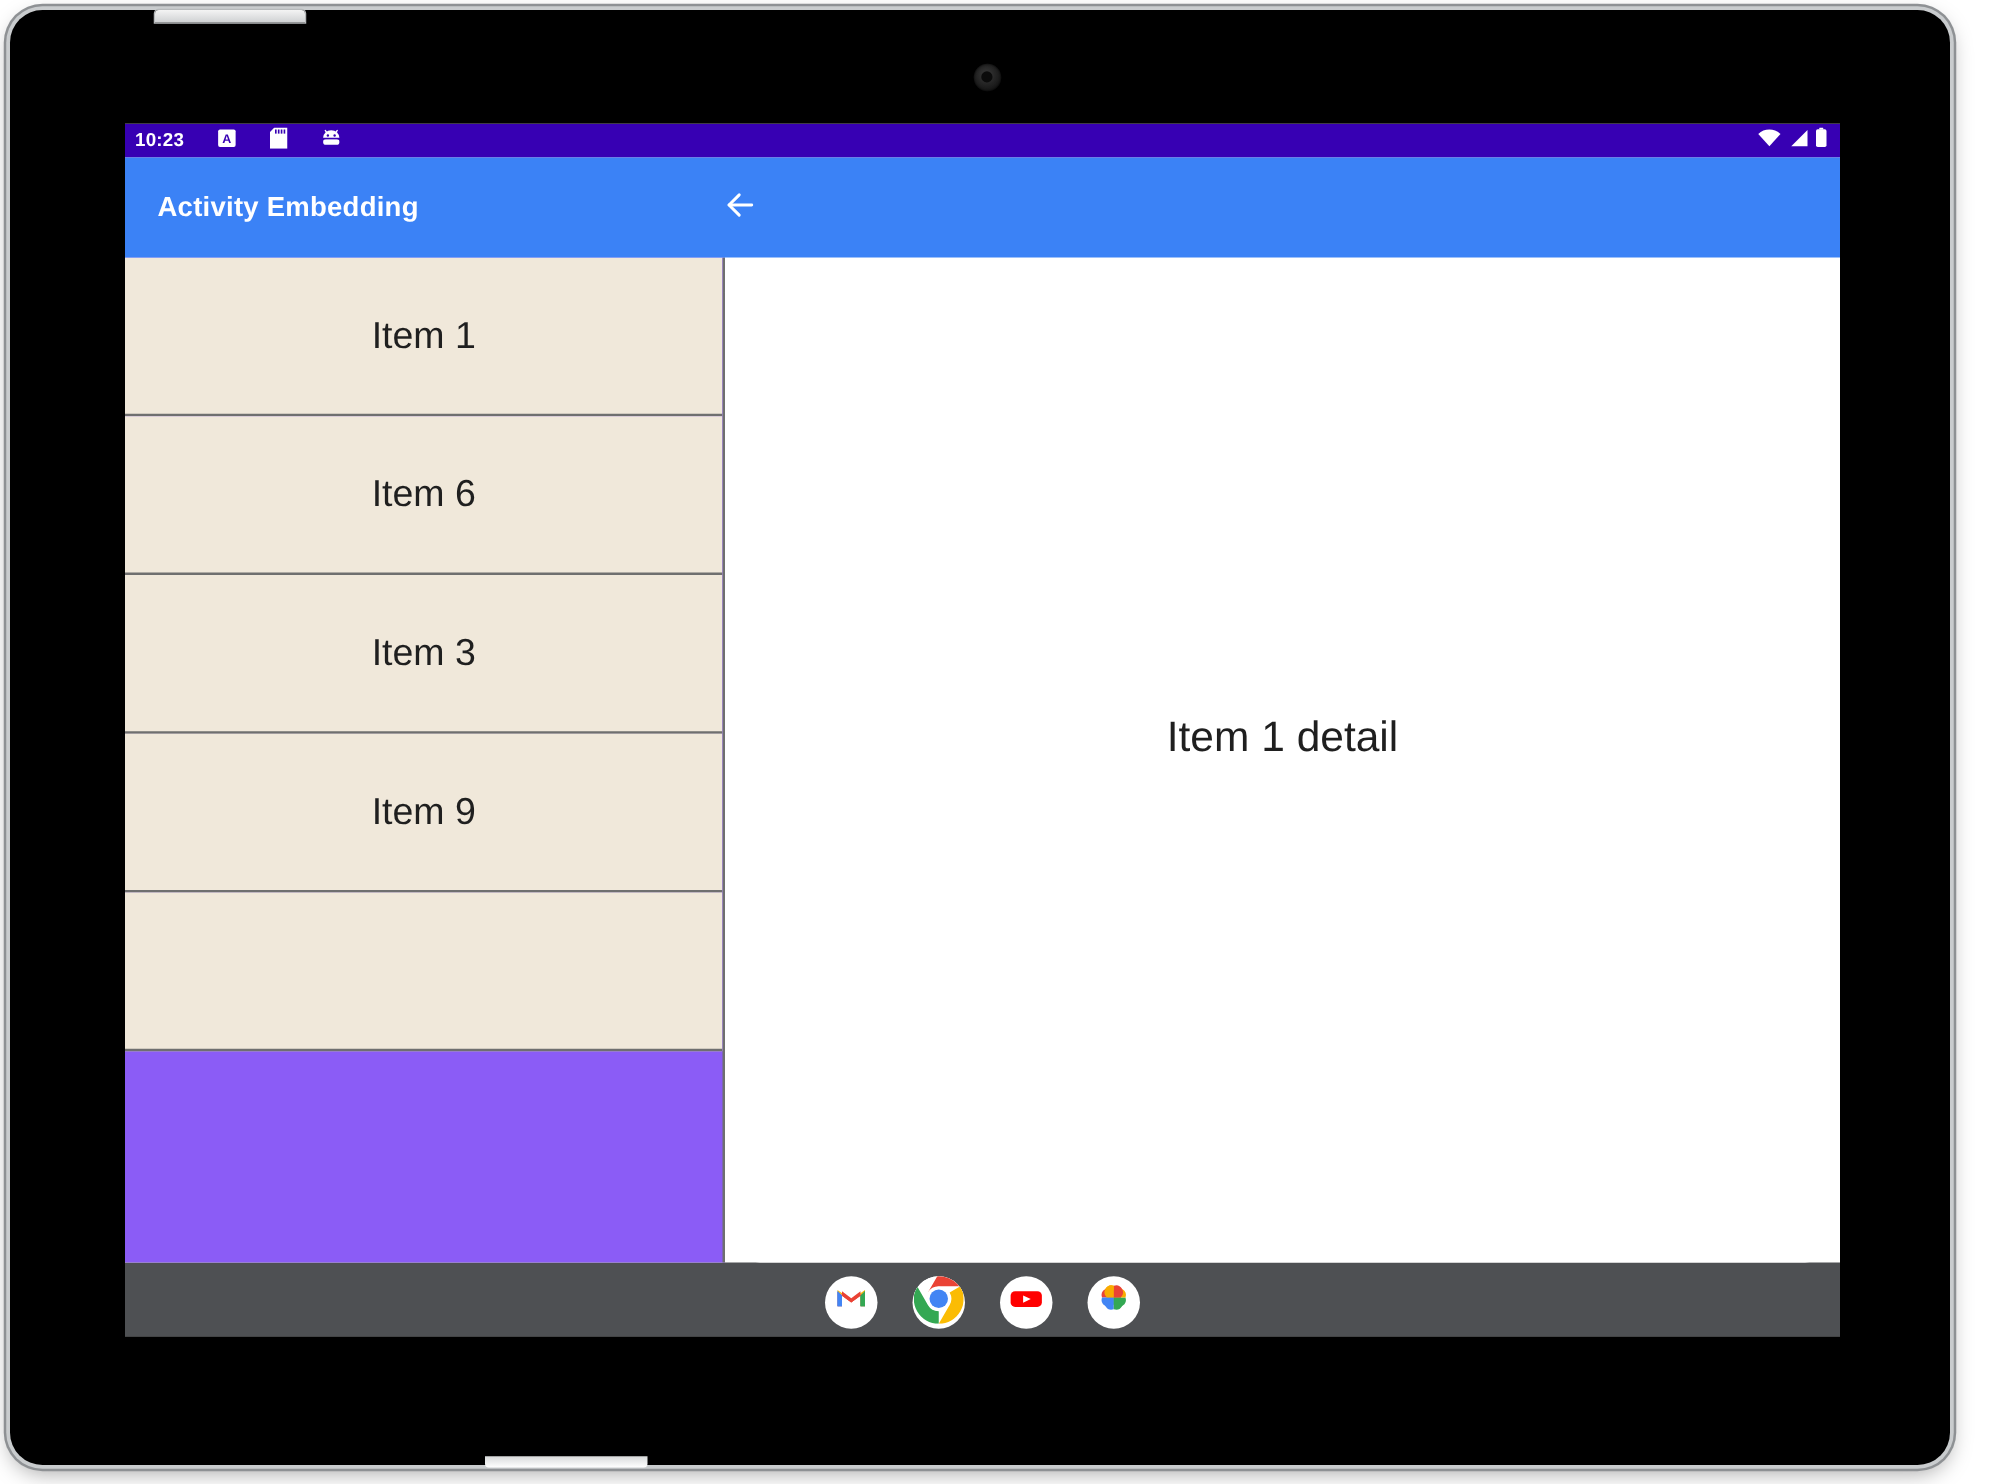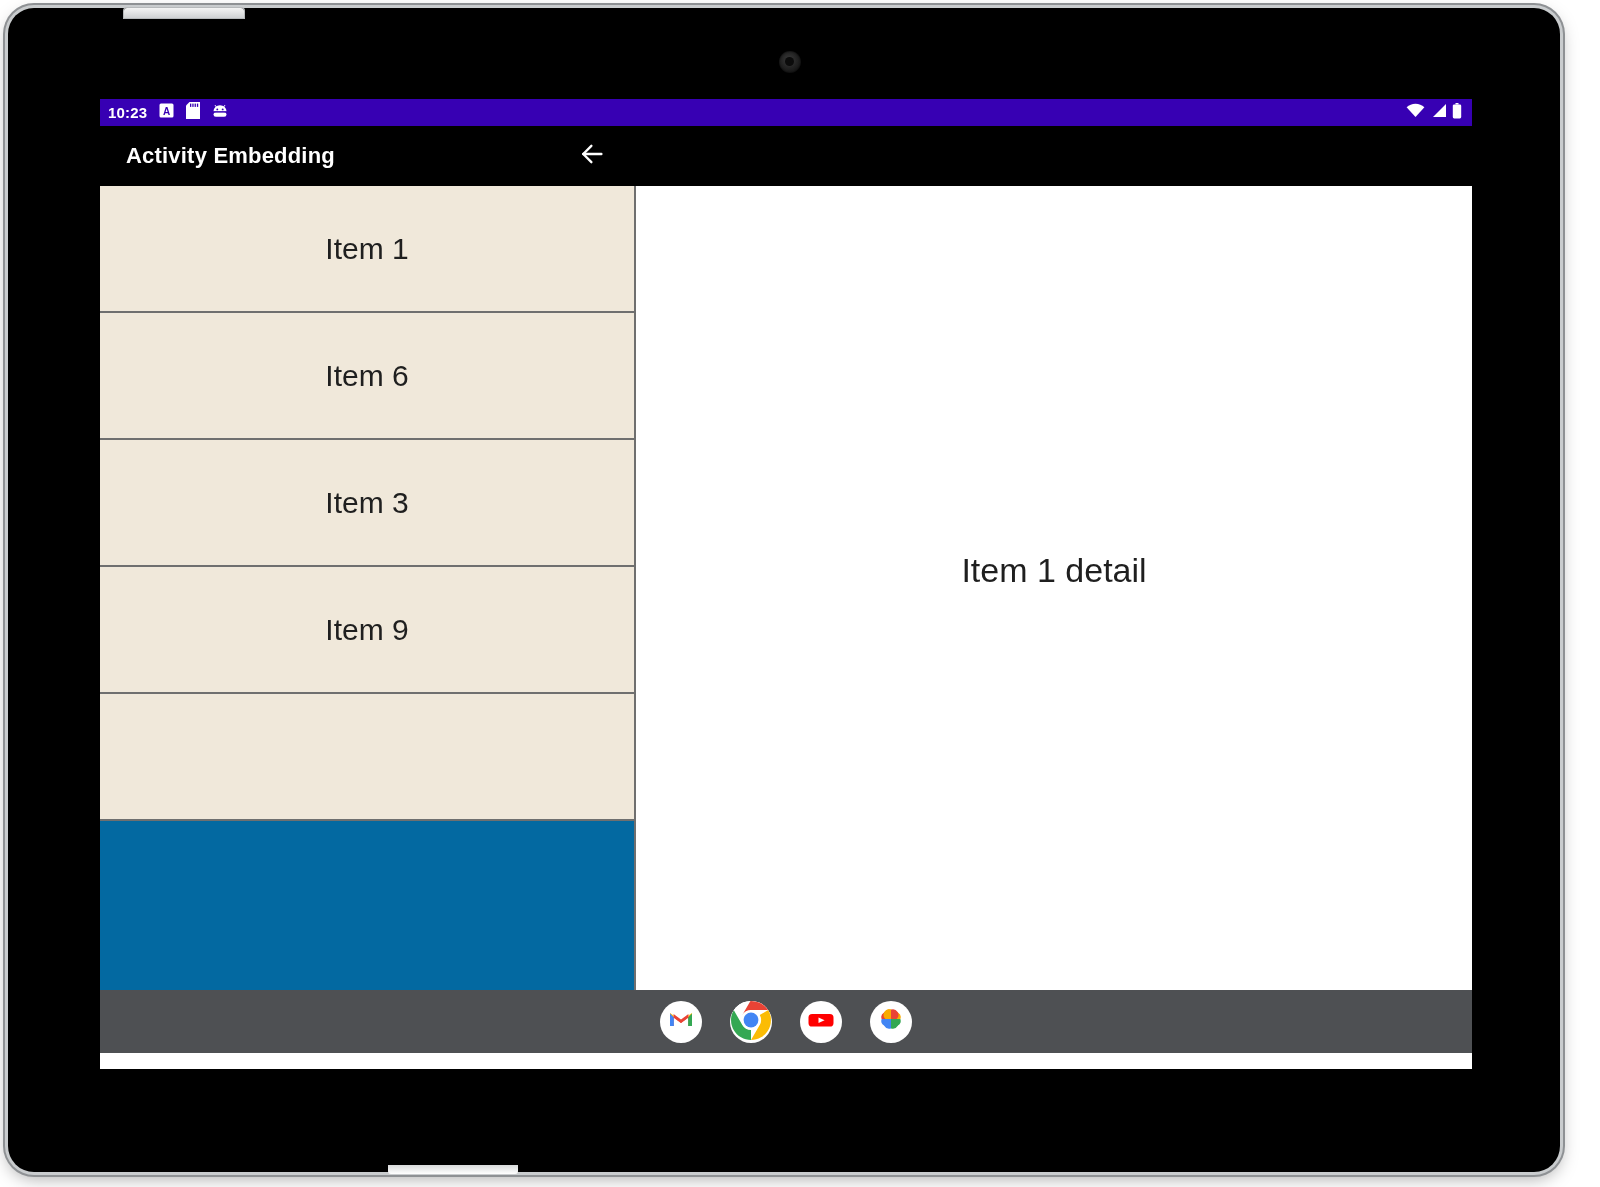--- a/index.html
+++ b/index.html
@@ -52,52 +52,52 @@
   }
 
   
   #status-bar{
     height:27px; width:100%;
     background:#3700B3;
     display:flex; align-items:center;
     padding:0 10px 0 8px;
     color:#ffffff;
   }
-  #status-left{ display:flex; align-items:center; gap:12px; }
+  #status-left{ display:flex; align-items:center; gap:27px; }
   #status-clock{ font-size:15px; font-weight:600; letter-spacing:.2px; }
   .sb-ico{ display:block; }
   #status-spacer{ flex:1; }
   #status-right{ display:flex; align-items:center; gap:5px; }
 
   
   #app-bar{
-    height:60px; width:100%;
-    background:#000000;
+    height:80px; width:100%;
+    background:#3b82f6;
     display:flex; align-items:center;
     position:relative;
   }
   #app-title{
     position:absolute; left:26px; top:50%; transform:translateY(-50%);
     color:#ffffff; font-size:22px; font-weight:700; letter-spacing:.2px;
   }
   #back-button{
     position:absolute; left:470px; top:50%; transform:translateY(-50%);
     width:44px; height:44px;
     display:flex; align-items:center; justify-content:center;
   }
 
   
   #content{
     display:flex;
     height:calc(970px - 27px - 76px - 63px);
     width:100%;
   }
   #list-pane{
-    width:536px; flex:none;
-    background:#0369a1;
+    width:480px; flex:none;
+    background:#8b5cf6;
     border-right:2px solid #6f6f6f;
     overflow:hidden;
   }
   .list-item{
     height:127px;
     display:flex; align-items:center; justify-content:center;
     border-bottom:2px solid #6f6f6f;
     background:#F0E8DA;
     color:#1f1f1f;
     font-size:30px;

